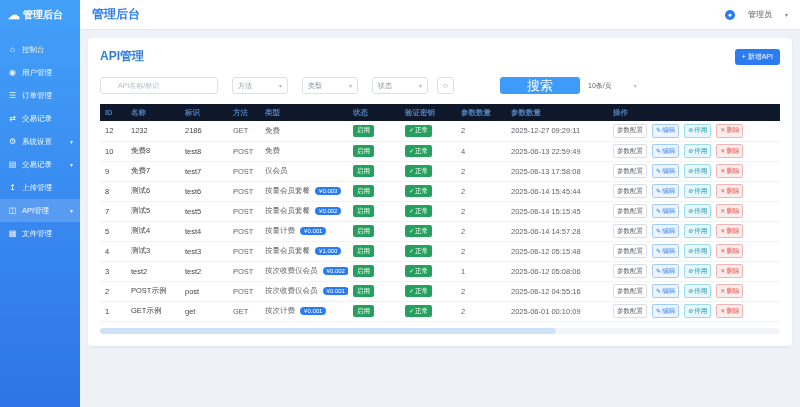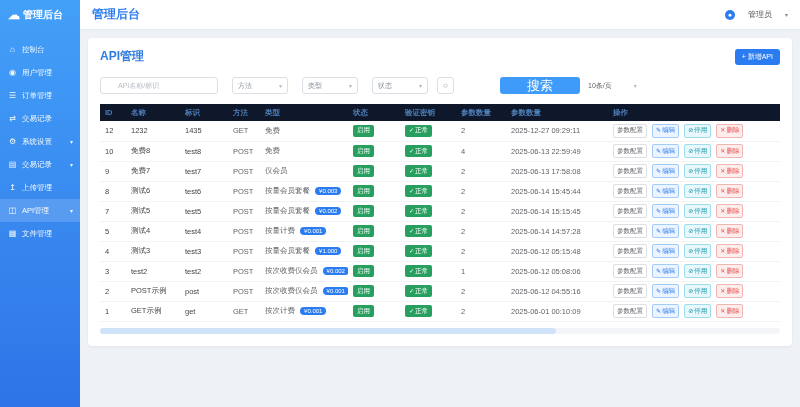--- a/index.html
+++ b/index.html
@@ -212,21 +212,21 @@
             <th>验证密钥</th>
             <th>参数数量</th>
             <th>参数数量</th>
             <th>操作</th>
           </tr>
         </thead>
       <tbody id="tbody">
   <tr>
     <td class="c-id">12</td>
     <td class="c-name">1232</td>
-    <td class="c-code">1435</td>
+    <td class="c-code">2186</td>
     <td class="c-method">GET</td>
     <td class="c-type">
       <span>免费</span>
       
     </td>
     <td>
       <span class="badge">启用</span>
     </td>
     <td>
       <span class="badge"><span class="ck">✓</span><span>正常</span></span>

